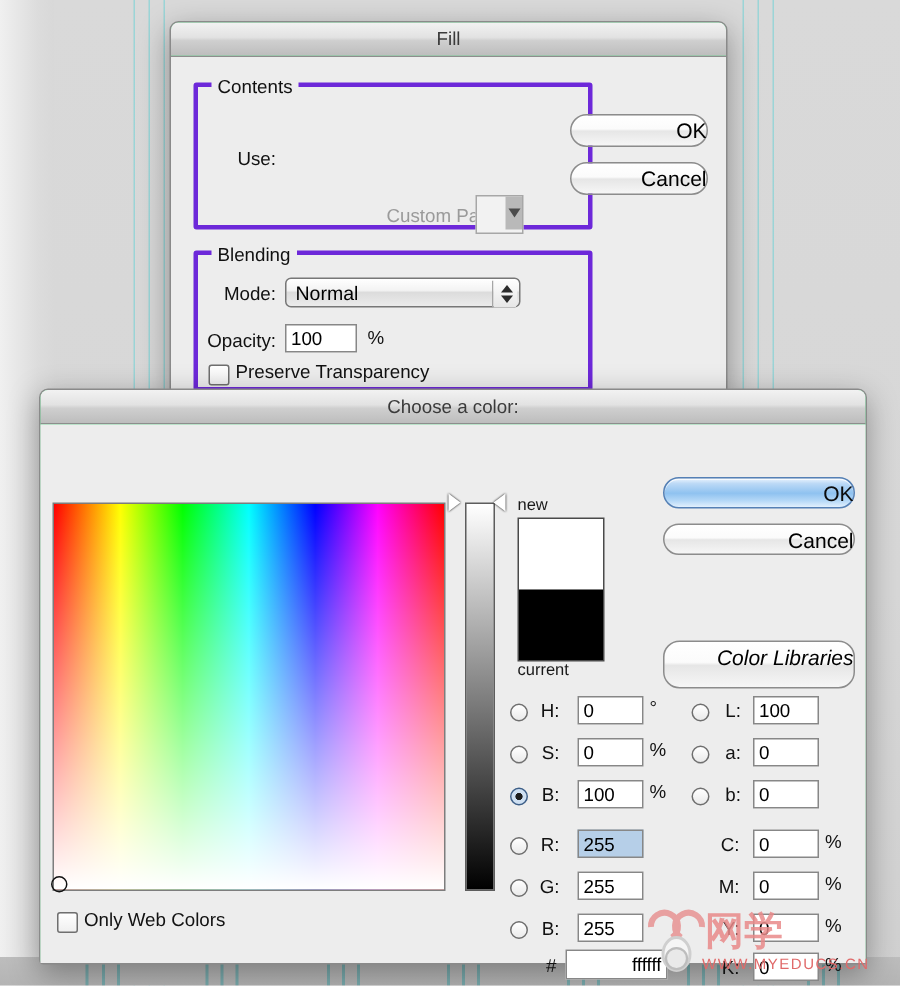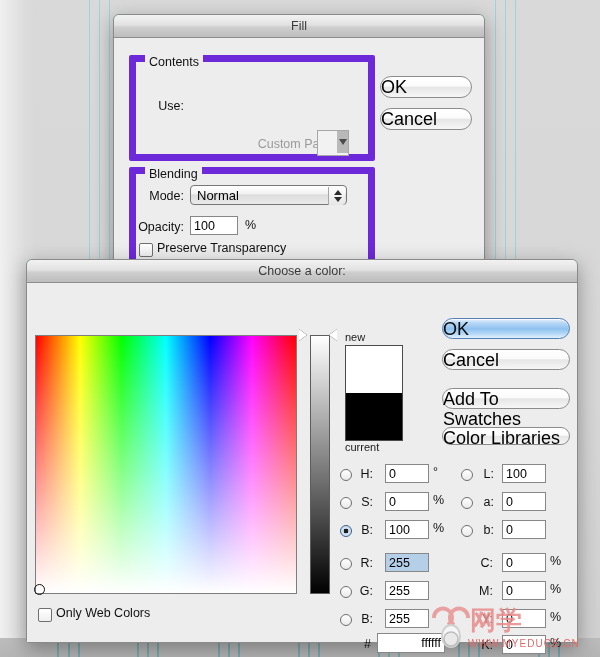--- a/index.html
+++ b/index.html
@@ -24,21 +24,21 @@
   .window{position:absolute;background:#86efac;
      border:1px solid #8a8a8a;border-radius:6px 6px 3px 3px;
      box-shadow:0 6px 20px rgba(0,0,0,.35);}
   .titlebar{height:22px;line-height:22px;text-align:center;
      font-size:12.5px;color:#3a3a3a;
      background:linear-gradient(180deg,#f2f2f2 0%,#e2e2e2 45%,#cfcfcf 55%,#bdbdbd 100%);
      border-bottom:1px solid #8d8d8d;border-radius:5px 5px 0 0;}
   .win-body{position:relative;background:#ededed;}
 
   
-  .group{position:absolute;border:7px solid #6d28d9;border-radius:2px;}
+  .group{position:absolute;border:3px solid #6d28d9;border-radius:2px;padding-left:28px;}
   .group > .legend{position:absolute;top:-7px;left:9px;background:#ededed;
      padding:0 4px;font-size:12.5px;color:#111;}
 
   .lbl{position:absolute;font-size:12.5px;color:#111;text-align:right;}
   .lbl.dim{color:#9a9a9a;}
 
   
   .popup{position:absolute;height:20px;border:1px solid #777;border-radius:4px;
      background:linear-gradient(180deg,#ffffff 0%,#f3f3f3 42%,#dcdcdc 50%,#ebebeb 100%);
      font-size:13px;line-height:19px;padding-left:6px;box-sizing:border-box;color:#000;}
@@ -46,21 +46,21 @@
      border-left:1px solid #a6a6a6;
      background:linear-gradient(180deg,#fdfdfd,#e6e6e6);border-radius:0 3px 3px 0;}
   .popup .arrows:before,.popup .arrows:after{content:"";position:absolute;left:5px;
      border-left:4px solid transparent;border-right:4px solid transparent;}
   .popup .arrows:before{top:3px;border-bottom:5px solid #2b2b2b;}
   .popup .arrows:after{bottom:3px;border-top:5px solid #2b2b2b;}
 
   
   .btn{position:absolute;border:1px solid #8c8c8c;border-radius:11px;
      background:linear-gradient(180deg,#ffffff 0%,#fbfbfb 45%,#e6e6e6 52%,#f6f6f6 100%);
-     font-size:18px;text-align:left;box-sizing:border-box;color:#000;
+     font-size:14px;text-align:right;box-sizing:border-box;color:#000;
      box-shadow:0 1px 0 rgba(255,255,255,.7) inset;}
   .btn.default{border-color:#5580b5;color:#0b0b0b;
      background:linear-gradient(180deg,#e9f3fd 0%,#bcd9f6 18%,#8fc2f0 52%,#b5d8f7 78%,#e2f0fd 100%);}
 
   
   .tf{position:absolute;border:1px solid #878787;background:#fff;
      font-size:12.5px;box-sizing:border-box;padding:0 3px;color:#000;
      line-height:17px;}
   .tf.sel{background:#b6cfe8;}
 
@@ -190,22 +190,21 @@
 
     <div class="caption" style="left:318px;top:48px;width:56px;">new</div>
     <div id="swatch" style="left:318px;top:62px;width:56px;height:94px;">
       <div class="newc" style="background: rgb(255, 255, 255);"></div>
       <div class="curc" style="background: rgb(0, 0, 0);"></div>
     </div>
     <div class="caption" style="left:318px;top:158px;width:56px;">current</div>
 
     <div class="btn default" style="left:415px;top:35px;width:128px;height:21px;line-height:20px;">OK</div>
     <div class="btn" style="left:415px;top:66px;width:128px;height:21px;line-height:20px;">Cancel</div>
-    <div class="btn" style="left:415px;top:105px;width:128px;height:21px;line-height:20px;">Add To Swatches</div>
-    <div class="btn" style="left:415px;top:144px;width:128px;height:18px;line-height:20px;">Color Libraries</div>
+    <div class="btn" style="left:415px;top:144px;width:128px;height:32px;line-height:20px;font-style:italic;">Color Libraries</div>
 
     <div class="cb" style="left:11px;top:325px;"></div>
     <div class="lbl" style="left:29px;top:323px;width:180px;text-align:left;">Only Web Colors</div>
 
     <div class="rb" style="left:313px;top:186px;"></div>
     <div class="lbl" style="left:328px;top:184px;width:18px;">H:</div>
     <input class="tf" style="left: 358px; top: 181px; width: 44px; height: 19px;" value="0">
     <span class="unit" style="left:406px;top:182px;">°</span>
 
     <div class="rb" style="left:313px;top:214px;"></div>

